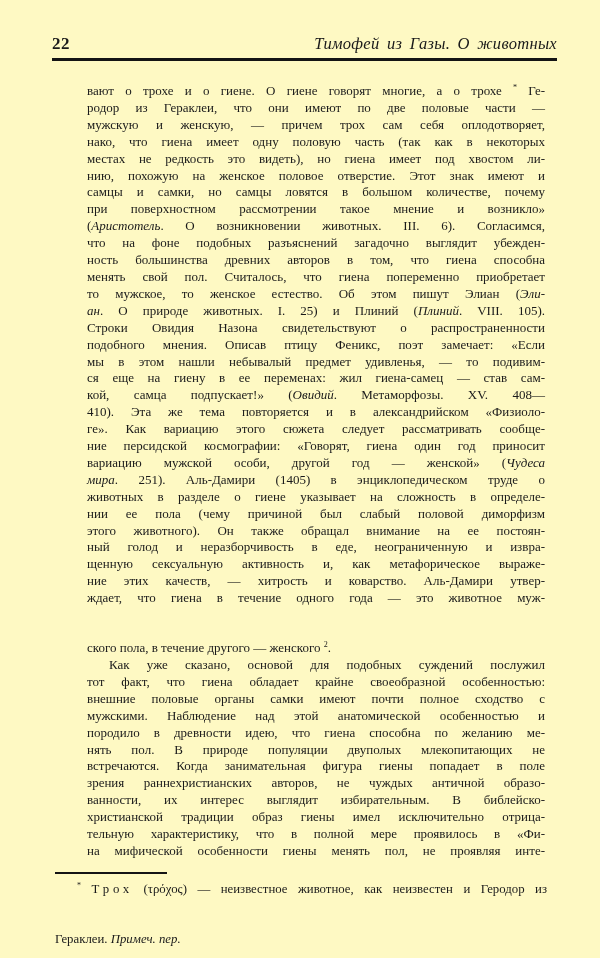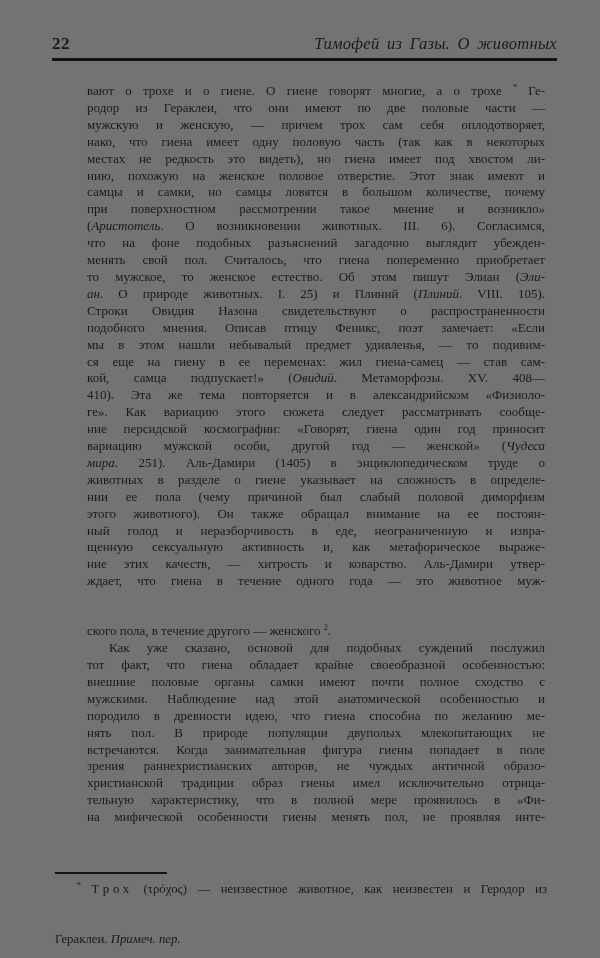--- a/index.html
+++ b/index.html
@@ -1,18 +1,18 @@
 <!DOCTYPE html>
 <html><head>
 <meta charset="utf-8">
 <style>
   html,body{margin:0;padding:0;}
   body{background:#e8e8e8;font-family:"Liberation Serif","DejaVu Serif",serif;}
   .page{
-    position:relative;width:600px;height:958px;background:#737373;
+    position:relative;width:600px;height:958px;background:#fef9c3;
     color:#1a1a1a;overflow:hidden;margin:0 auto;
   }
   .header{
     position:absolute;left:52px;top:34px;width:505px;
     display:flex;justify-content:space-between;align-items:flex-end;
     padding-bottom:4px;border-bottom:3.5px solid #141414;
   }
   .page-number{font-weight:bold;font-size:17px;letter-spacing:0.5px;}
   .running-title{font-style:italic;font-size:16.5px;letter-spacing:0.3px;word-spacing:3px;text-align:right;}
   .body-text{
@@ -47,20 +47,21 @@
       <div class="line"><span>вают о трохе и о гиене. О гиене говорят многие, а о трохе </span><sup>*</sup><span> Ге-</span></div>
       <div class="line"><span>родор из Гераклеи, что они имеют по две половые части —</span></div>
       <div class="line"><span>мужскую и женскую, — причем трох сам себя оплодотворяет,</span></div>
       <div class="line"><span>нако, что гиена имеет одну половую часть (так как в некоторых</span></div>
       <div class="line"><span>местах не редкость это видеть), но гиена имеет под хвостом ли-</span></div>
       <div class="line"><span>нию, похожую на женское половое отверстие. Этот знак имеют и</span></div>
       <div class="line"><span>самцы и самки, но самцы ловятся в большом количестве, почему</span></div>
       <div class="line"><span>при поверхностном рассмотрении такое мнение и возникло»</span></div>
       <div class="line"><span>(</span><span class="it">Аристотель</span><span>. О возникновении животных. III. 6). Согласимся,</span></div>
       <div class="line"><span>что на фоне подобных разъяснений загадочно выглядит убежден-</span></div>
+      <div class="line"><span>ность большинства древних авторов в том, что гиена способна</span></div>
       <div class="line"><span>менять свой пол. Считалось, что гиена попеременно приобретает</span></div>
       <div class="line"><span>то мужское, то женское естество. Об этом пишут Элиан (</span><span class="it">Эли-</span></div>
       <div class="line"><span class="it">ан</span><span>. О природе животных. I. 25) и Плиний (</span><span class="it">Плиний</span><span>. VIII. 105).</span></div>
       <div class="line"><span>Строки Овидия Назона свидетельствуют о распространенности</span></div>
       <div class="line"><span>подобного мнения. Описав птицу Феникс, поэт замечает: «Если</span></div>
       <div class="line"><span>мы в этом нашли небывалый предмет удивленья, — то подивим-</span></div>
       <div class="line"><span>ся еще на гиену в ее переменах: жил гиена-самец — став сам-</span></div>
       <div class="line"><span>кой, самца подпускает!» (</span><span class="it">Овидий</span><span>. Метаморфозы. XV. 408—</span></div>
       <div class="line"><span>410). Эта же тема повторяется и в александрийском «Физиоло-</span></div>
       <div class="line"><span>ге». Как вариацию этого сюжета следует рассматривать сообще-</span></div>
@@ -76,20 +77,21 @@
       <div class="line"><span>ждает, что гиена в течение одного года — это животное муж-</span></div>
       <div class="line last"><span>ского пола, в течение другого — женского </span><sup>2</sup><span>.</span></div>
       <div class="line ind"><span>Как уже сказано, основой для подобных суждений послужил</span></div>
       <div class="line"><span>тот факт, что гиена обладает крайне своеобразной особенностью:</span></div>
       <div class="line"><span>внешние половые органы самки имеют почти полное сходство с</span></div>
       <div class="line"><span>мужскими. Наблюдение над этой анатомической особенностью и</span></div>
       <div class="line"><span>породило в древности идею, что гиена способна по желанию ме-</span></div>
       <div class="line"><span>нять пол. В природе популяции двуполых млекопитающих не</span></div>
       <div class="line"><span>встречаются. Когда занимательная фигура гиены попадает в поле</span></div>
       <div class="line"><span>зрения раннехристианских авторов, не чуждых античной образо-</span></div>
+      <div class="line"><span>ванности, их интерес выглядит избирательным. В библейско-</span></div>
       <div class="line"><span>христианской традиции образ гиены имел исключительно отрица-</span></div>
       <div class="line"><span>тельную характеристику, что в полной мере проявилось в «Фи-</span></div>
       <div class="line"><span>на мифической особенности гиены менять пол, не проявляя инте-</span></div>
     </div>
 
   <div class="footnote-rule"></div>
 
   <div class="footnote">
       <div class="line ind"><sup>*</sup><span> </span><span class="ls">Трох</span><span> (τρόχος) — неизвестное животное, как неизвестен и Геродор из</span></div>
       <div class="line last"><span>Гераклеи. </span><span class="it">Примеч. пер.</span></div>

